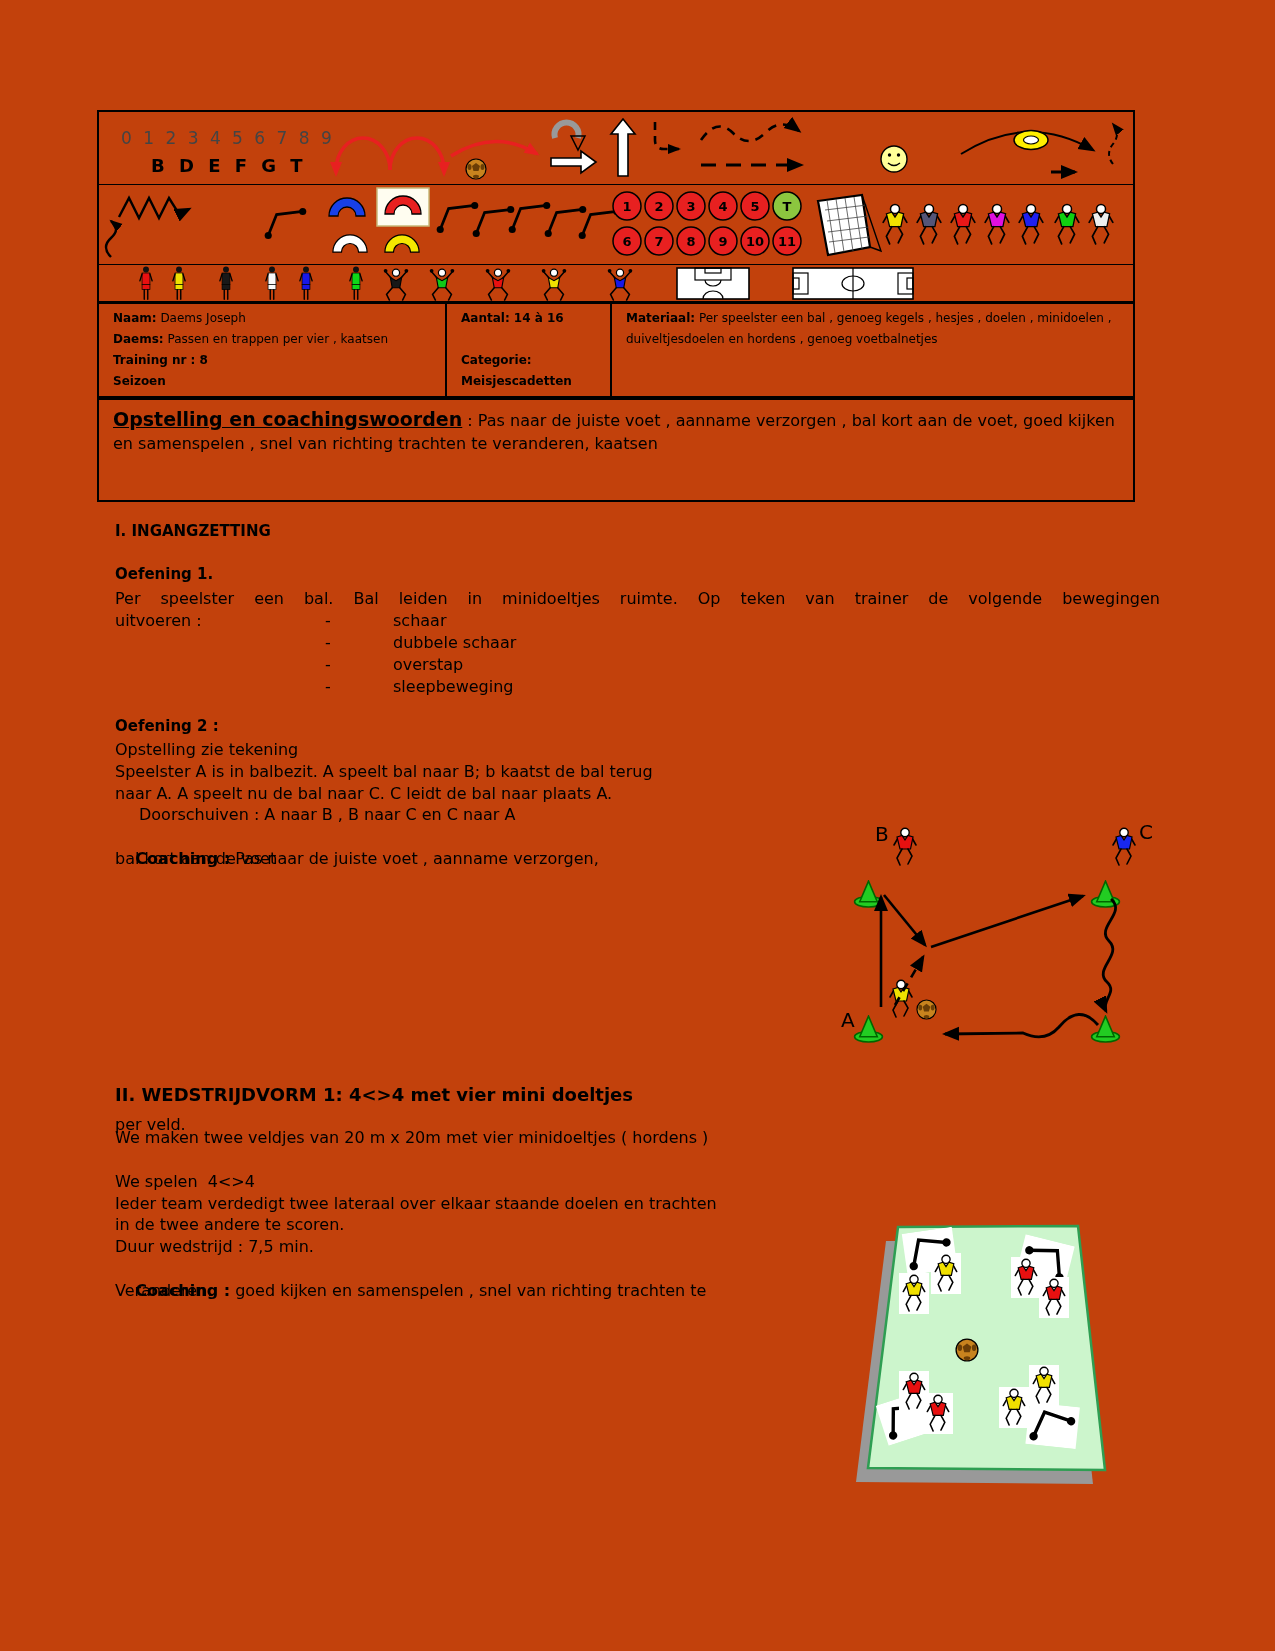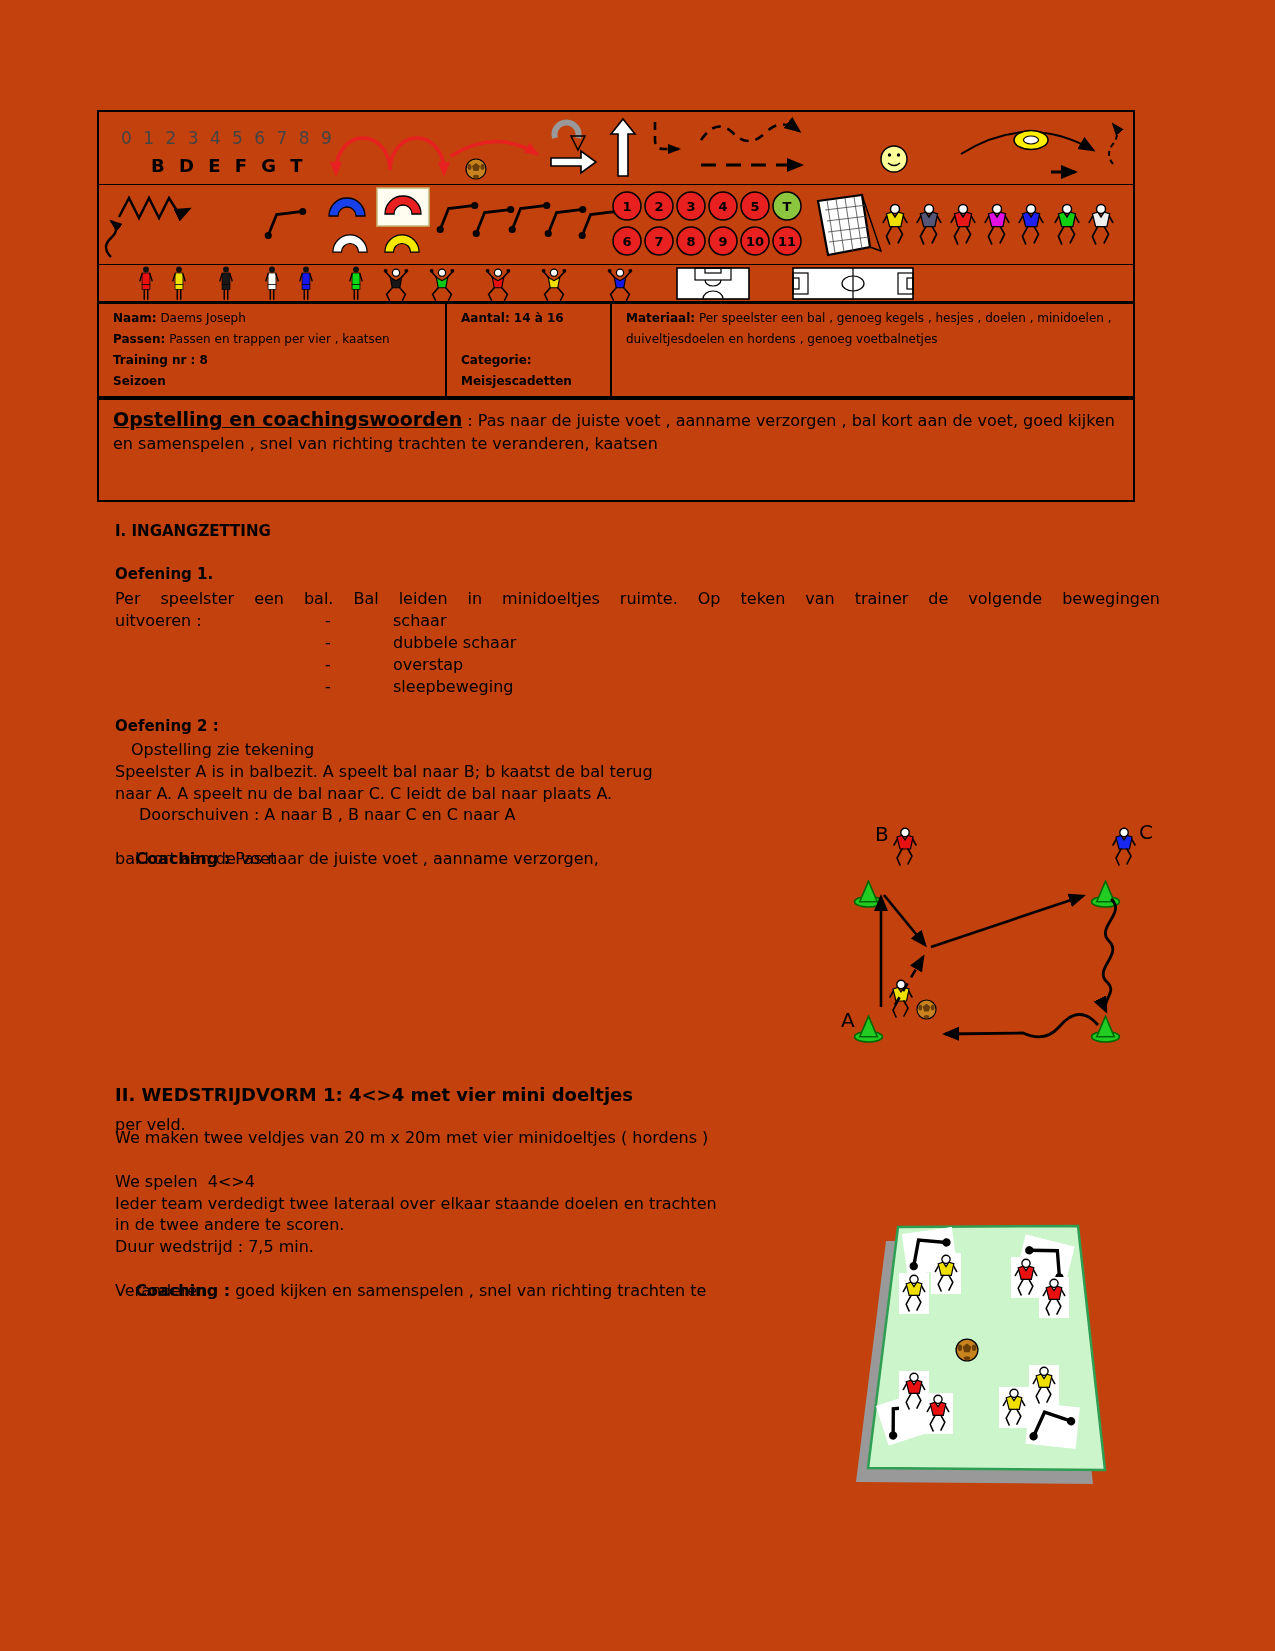--- a/index.html
+++ b/index.html
@@ -253,21 +253,21 @@
           <rect x="799" y="8" width="15" height="21" fill="none" stroke="#000" stroke-width="1.2"></rect>
           <rect x="808" y="13" width="6" height="11" fill="none" stroke="#000" stroke-width="1.2"></rect>
         </g>
       </svg>
     </div>
   </div>
 
   <div class="abs info-table">
     <div class="col c1">
       <div><span class="b">Naam:</span> <span>Daems Joseph</span></div>
-      <div><span class="b">Passen:</span> <span>Passen en trappen per vier , kaatsen</span></div>
+      <div><span class="b">Daems:</span> <span>Passen en trappen per vier , kaatsen</span></div>
       <div class="b">Training nr : 8</div>
       <div class="b">Seizoen</div>
     </div>
     <div class="col c2">
       <div class="b">Aantal: 14 à 16</div>
       <div class="sp"></div>
       <div class="b">Categorie:</div>
       <div class="b">Meisjescadetten</div>
     </div>
     <div class="col c3">
@@ -291,21 +291,21 @@
     <span class="lab"></span><span class="dash">-</span><span>dubbele schaar</span>
   </div>
   <div class="abs txt bul" style="left:115px;top:654px;width:1045px;">
     <span class="lab"></span><span class="dash">-</span><span>overstap</span>
   </div>
   <div class="abs txt bul" style="left:115px;top:676px;width:1045px;">
     <span class="lab"></span><span class="dash">-</span><span>sleepbeweging</span>
   </div>
 
   <div class="abs h1" style="left:115px;top:717px;">Oefening 2 :</div>
-  <div class="abs txt" style="left:115px;top:739px;margin-left:16px;">Opstelling zie tekening</div>
+  <div class="abs txt" style="left:115px;top:739px;">Opstelling zie tekening</div>
   <div class="abs txt" style="left:115px;top:761px;">Speelster A is in balbezit. A speelt bal naar B; b kaatst de bal terug</div>
   <div class="abs txt" style="left:115px;top:783px;">naar A. A speelt nu de bal naar C. C leidt de bal naar plaats A.</div>
   <div class="abs txt" style="left:115px;top:804px;margin-left:24px;">Doorschuiven : A naar B , B naar C en C naar A</div>
   <div class="abs txt" style="left:115px;top:826px;">
     <span class="b">Coaching :</span><span> Pas naar de juiste voet , aanname verzorgen,</span>
   </div>
   <div class="abs txt" style="left:115px;top:848px;">bal kort aan de voet</div>
 
   <svg class="abs" style="left:795px;top:775px;" width="375" height="275" viewBox="0 0 375 275">
     <text x="80" y="66" font-size="20">B</text>

